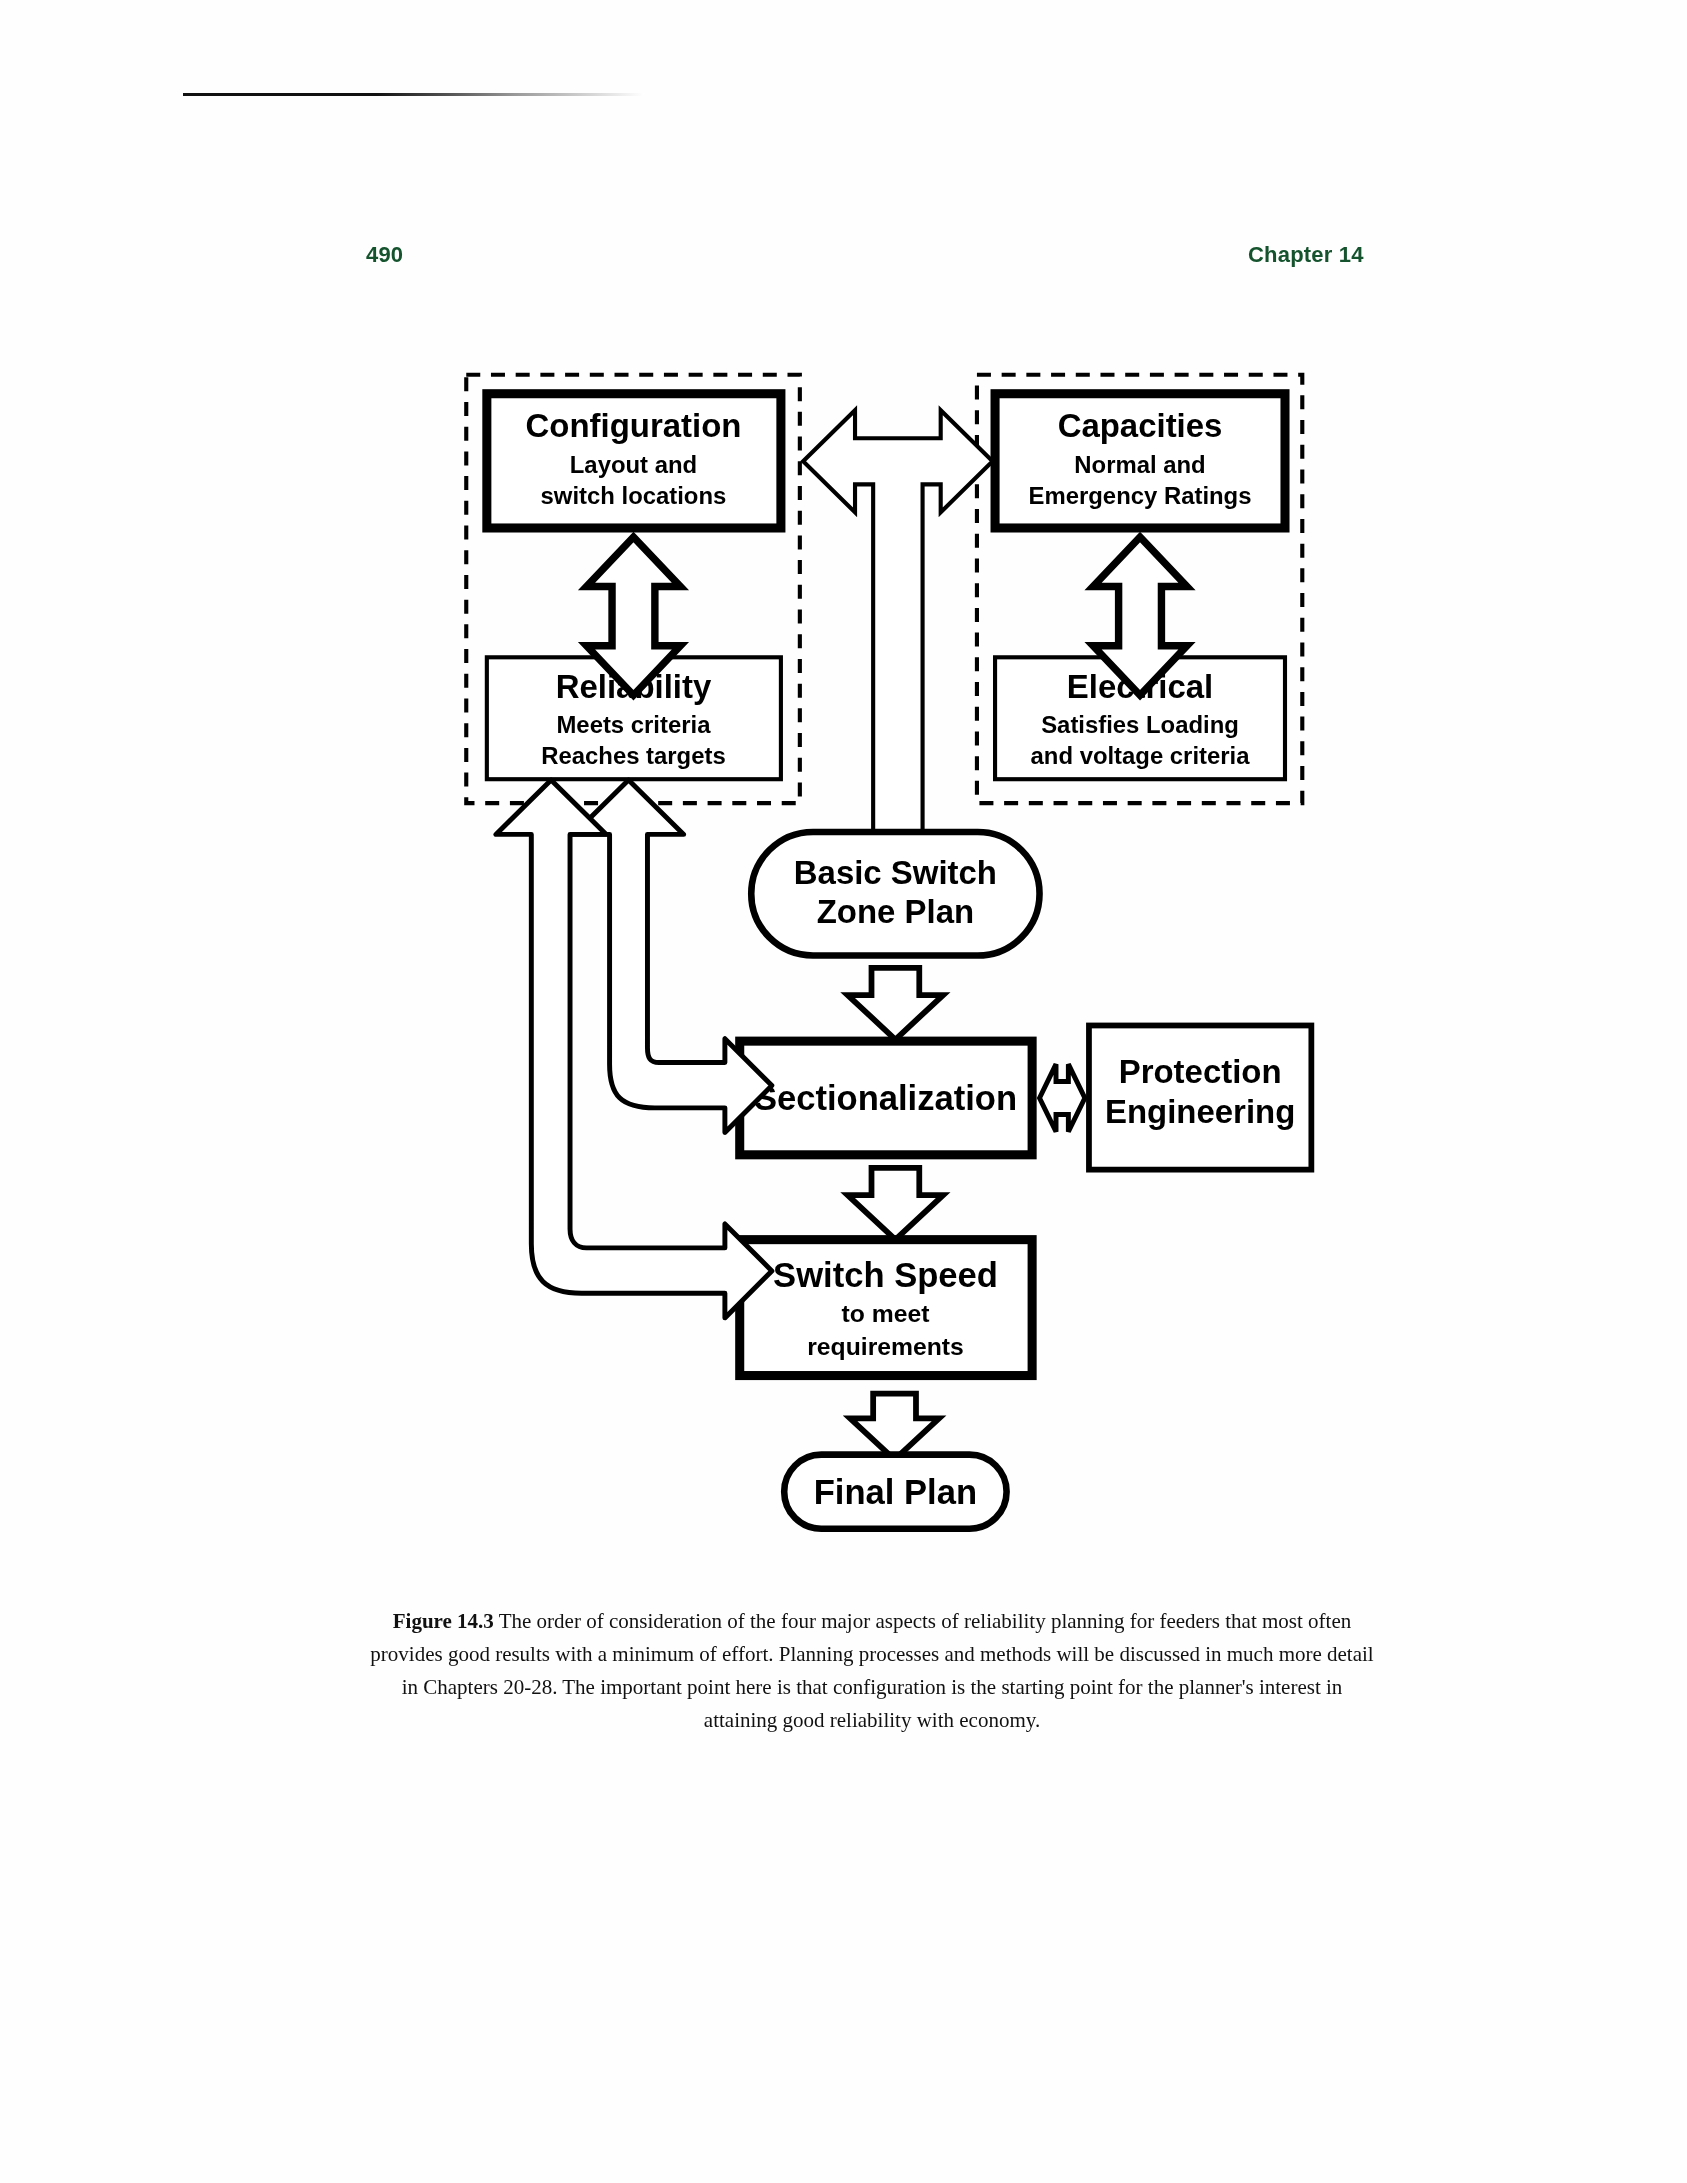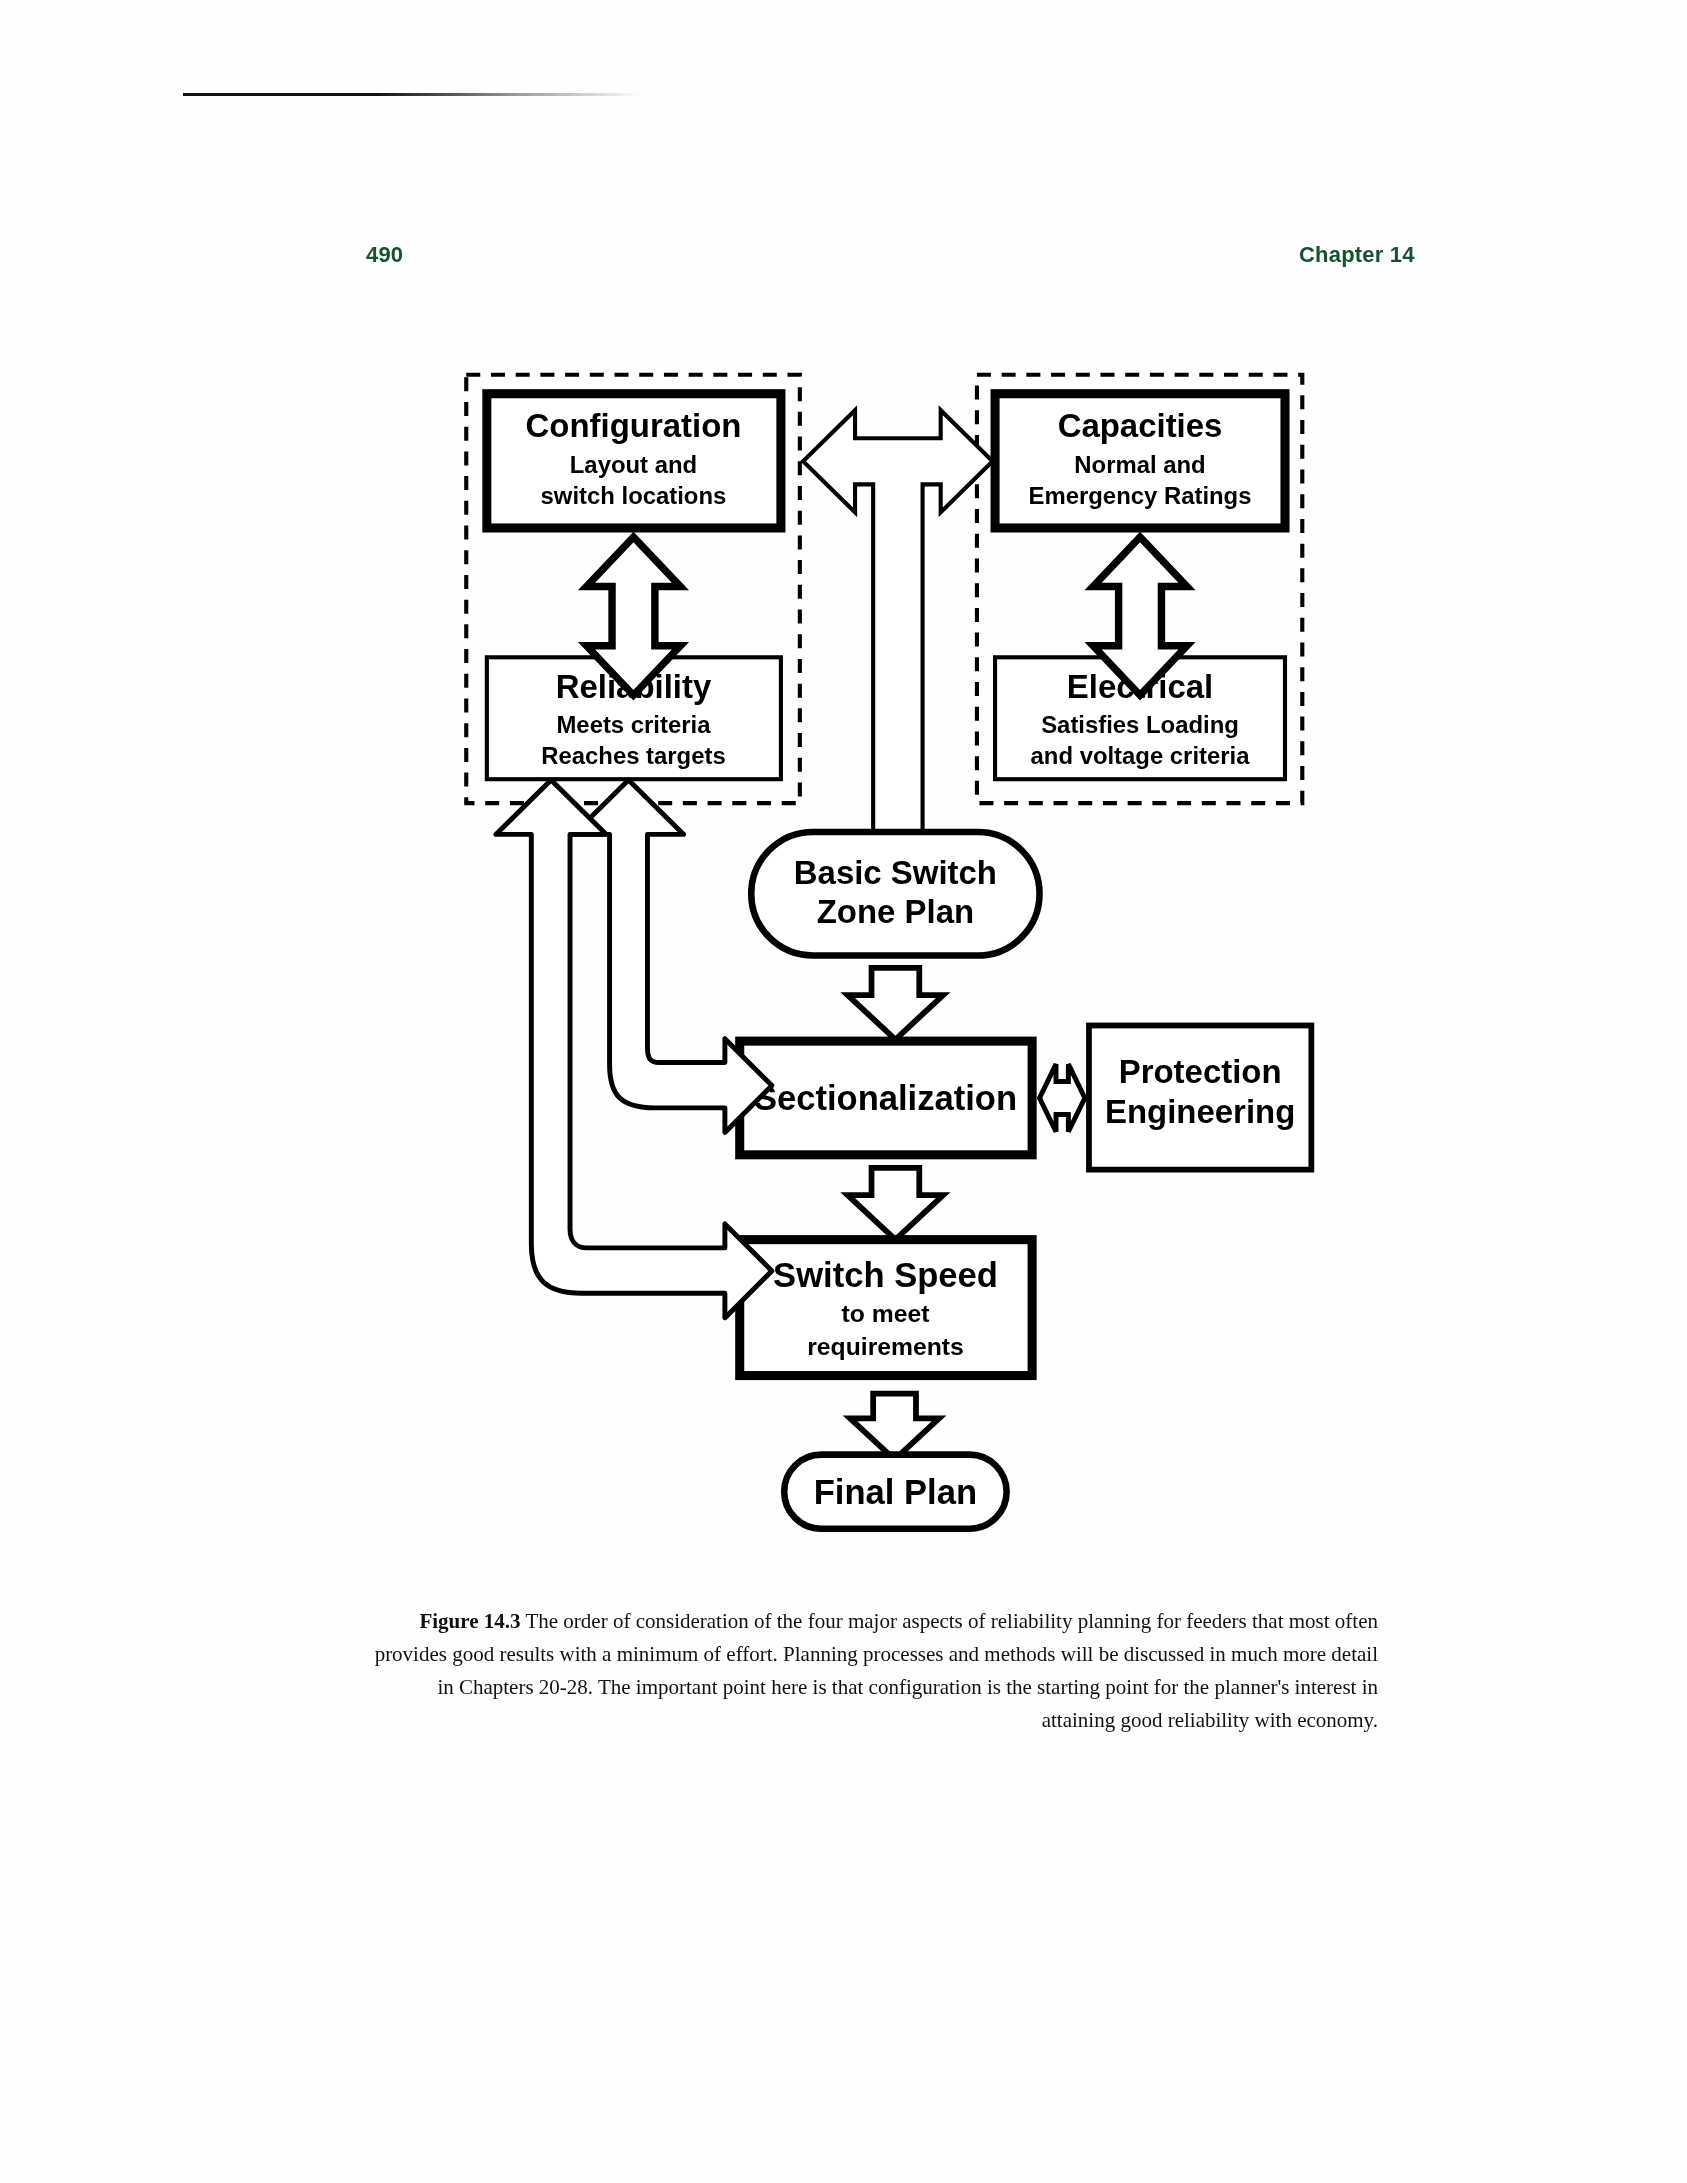--- a/index.html
+++ b/index.html
@@ -37,21 +37,21 @@
   .runhead {
     position: absolute;
     top: 242px;
     font-family: "Liberation Sans", sans-serif;
     font-weight: bold;
     font-size: 22px;
     letter-spacing: 0.2px;
     color: #14532d;
   }
   .runhead.left  { left: 366px; }
-  .runhead.right { left: 1299px; }
+  .runhead.right { left: 1248px; }
 
   
   .figure {
     position: absolute;
     left: 0;
     top: 0;
     width: 1687px;
     height: 1565px;
   }
   .figure svg { display: block; }
@@ -59,21 +59,21 @@
   
   .caption {
     position: absolute;
     left: 366px;
     top: 1605px;
     width: 1012px;
     font-family: "Liberation Serif", serif;
     font-size: 21px;
     line-height: 33px;
     color: #111;
-    text-align: right;
+    text-align: center;
   }
   .caption b {
     font-family: "Liberation Serif", serif;
     font-weight: bold;
   }
 
   
   text {
     font-family: "Liberation Sans", sans-serif;
     fill: #000;

